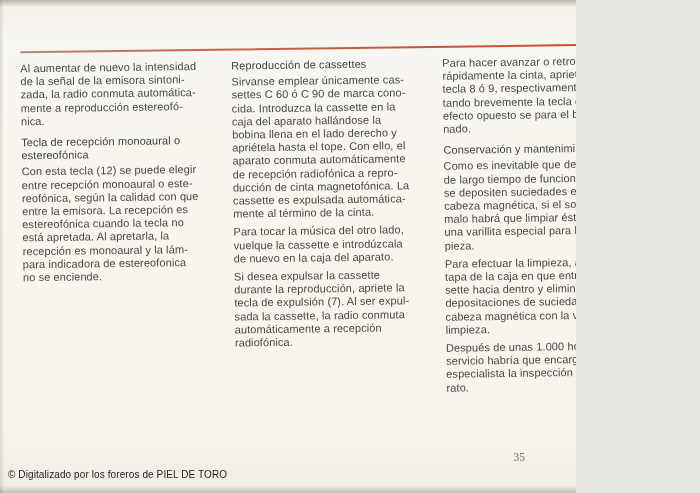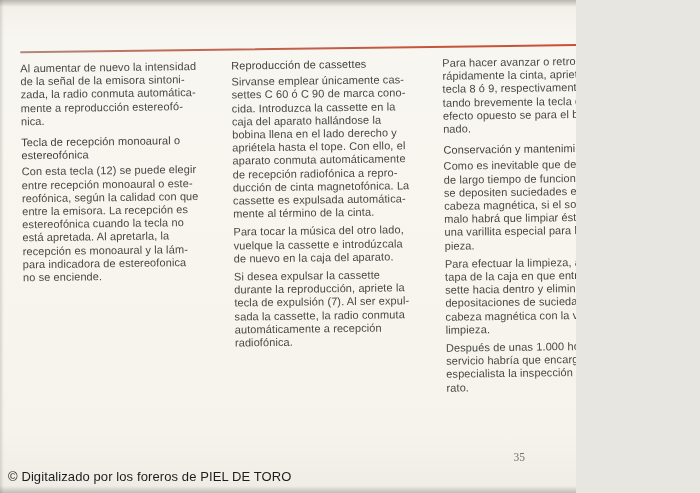--- a/index.html
+++ b/index.html
@@ -76,21 +76,21 @@
     position: absolute; left: 668px; top: 61px;
     width: 72px; height: 72px; border-radius: 50%;
     background: #c57050;
   }
   .page-number {
     position: absolute; top: 451px; right: 51px;
     font-size: 11.5px; color: #72716d; font-family: Liberation Serif, serif;
   }
   .credit {
     position: absolute; top: 469px; left: 8px;
-    font-size: 13px; color: #1d1d1b;
+    font-size: 10px; color: #1d1d1b;
     letter-spacing: 0.1px;
   }
 </style>
 </head>
 <body>
 
 <div class="page">
 
   <div class="edge-top"></div>
   <div class="edge-left"></div>

